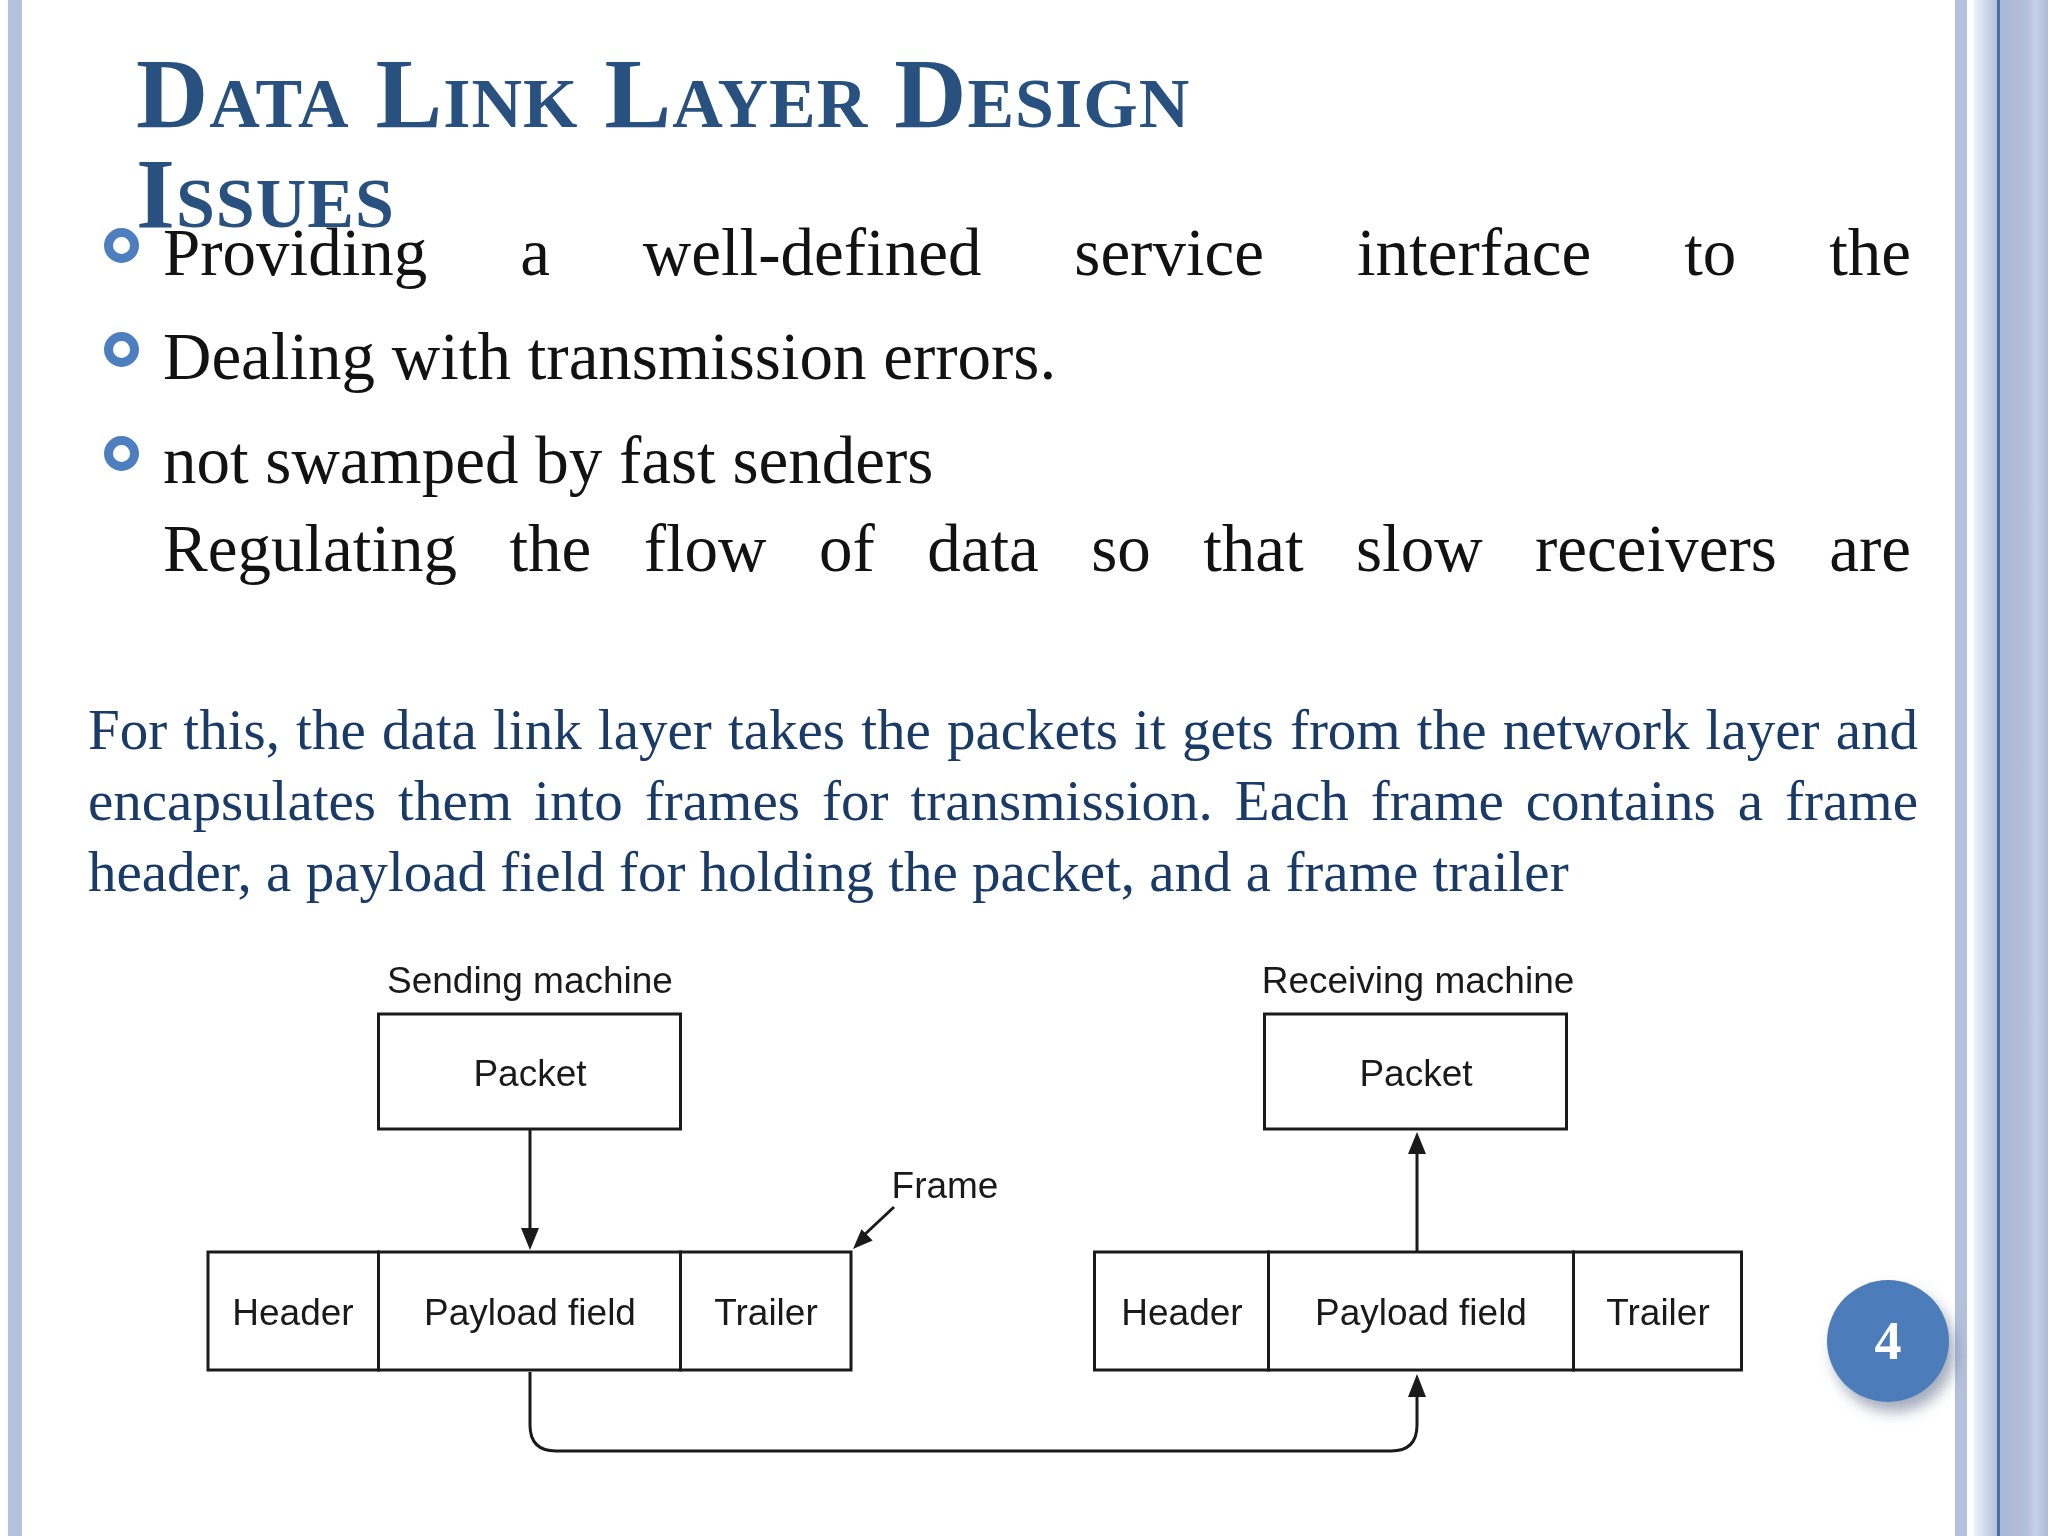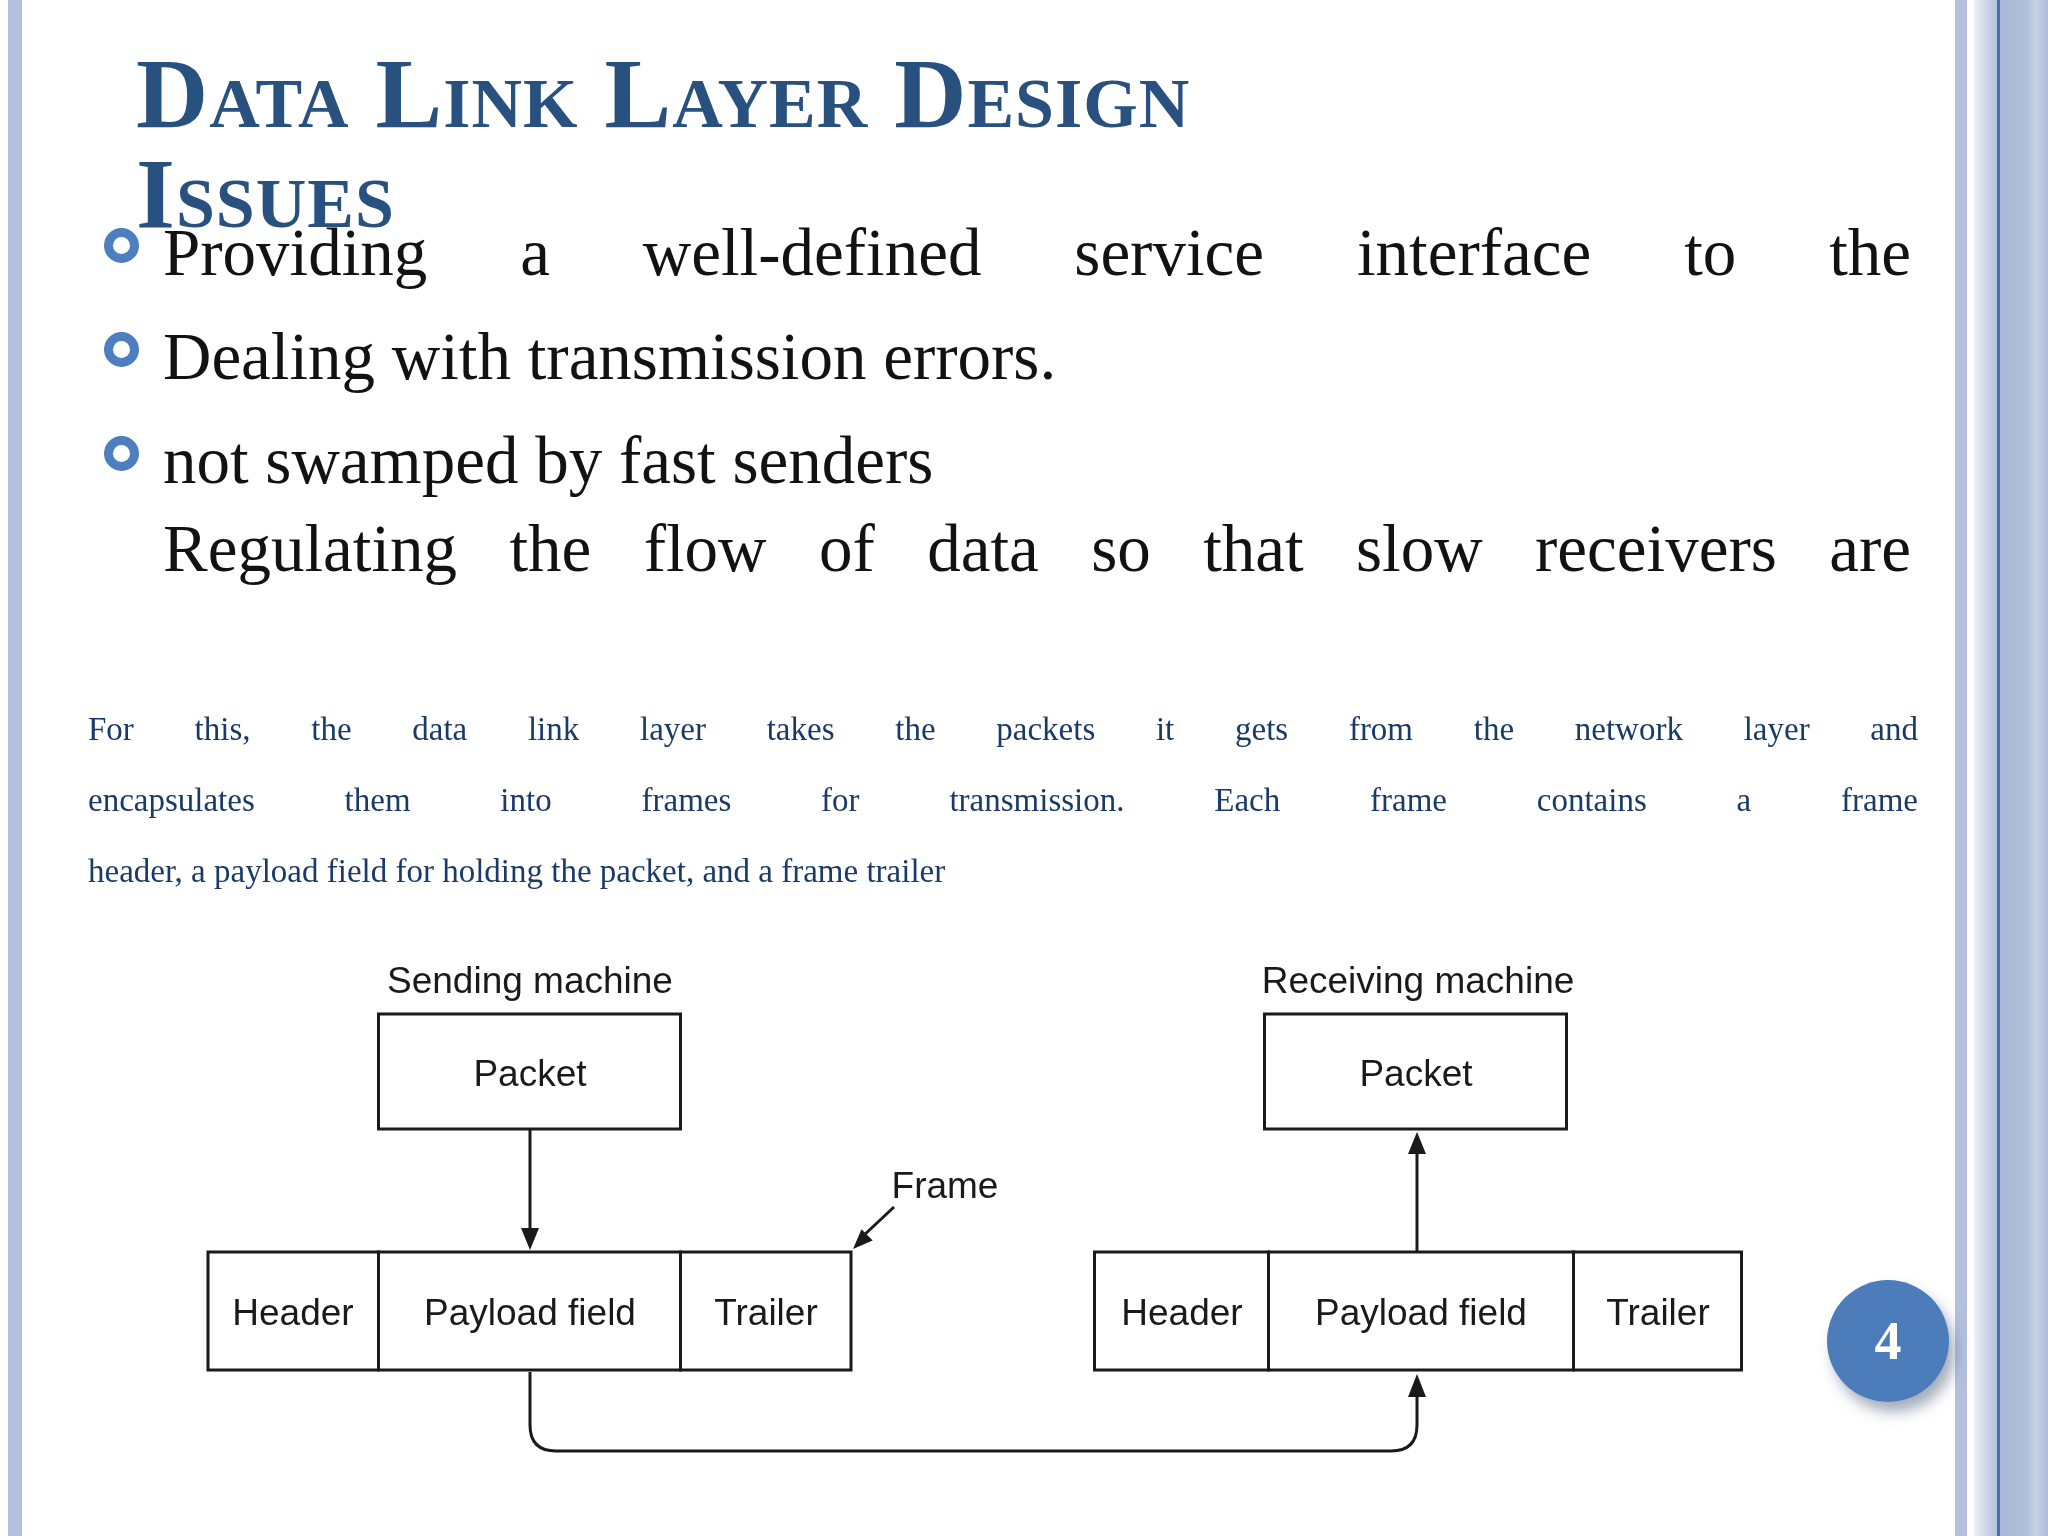--- a/index.html
+++ b/index.html
@@ -27,21 +27,21 @@
   .bullet-item{display:flex;align-items:flex-start;margin-bottom:16px;}
   .bullet-ring{
     flex:0 0 auto;width:17px;height:17px;margin:20px 24px 0 0;
     border:9px solid var(--bullet-ring);border-radius:50%;background:transparent;box-sizing:content-box;
   }
   .bullet-text{flex:1 1 auto;font-size:67px;line-height:88px;color:#121212;}
   .bline{display:block;}
   .jline{text-align:justify;text-align-last:justify;}
   
   .paragraph{position:absolute;left:88px;top:694px;width:1830px;
-    font-size:33px;line-height:71px;color:var(--paragraph-color);}
+    font-size:57px;line-height:71px;color:var(--paragraph-color);}
   .pline{display:block;}
   
   .diagram{position:absolute;left:150px;top:936px;width:1650px;height:560px;}
   .diagram svg{display:block;width:100%;height:100%;}
   .dg-text{font-family:"Liberation Sans",sans-serif;font-size:37px;fill:#1a1a1a;}
   .dg-box{fill:#ffffff;stroke:#1a1a1a;stroke-width:3;}
   .dg-line{stroke:#1a1a1a;stroke-width:3;fill:none;}
   .dg-head{fill:#1a1a1a;stroke:none;}
   
   .page-badge{

